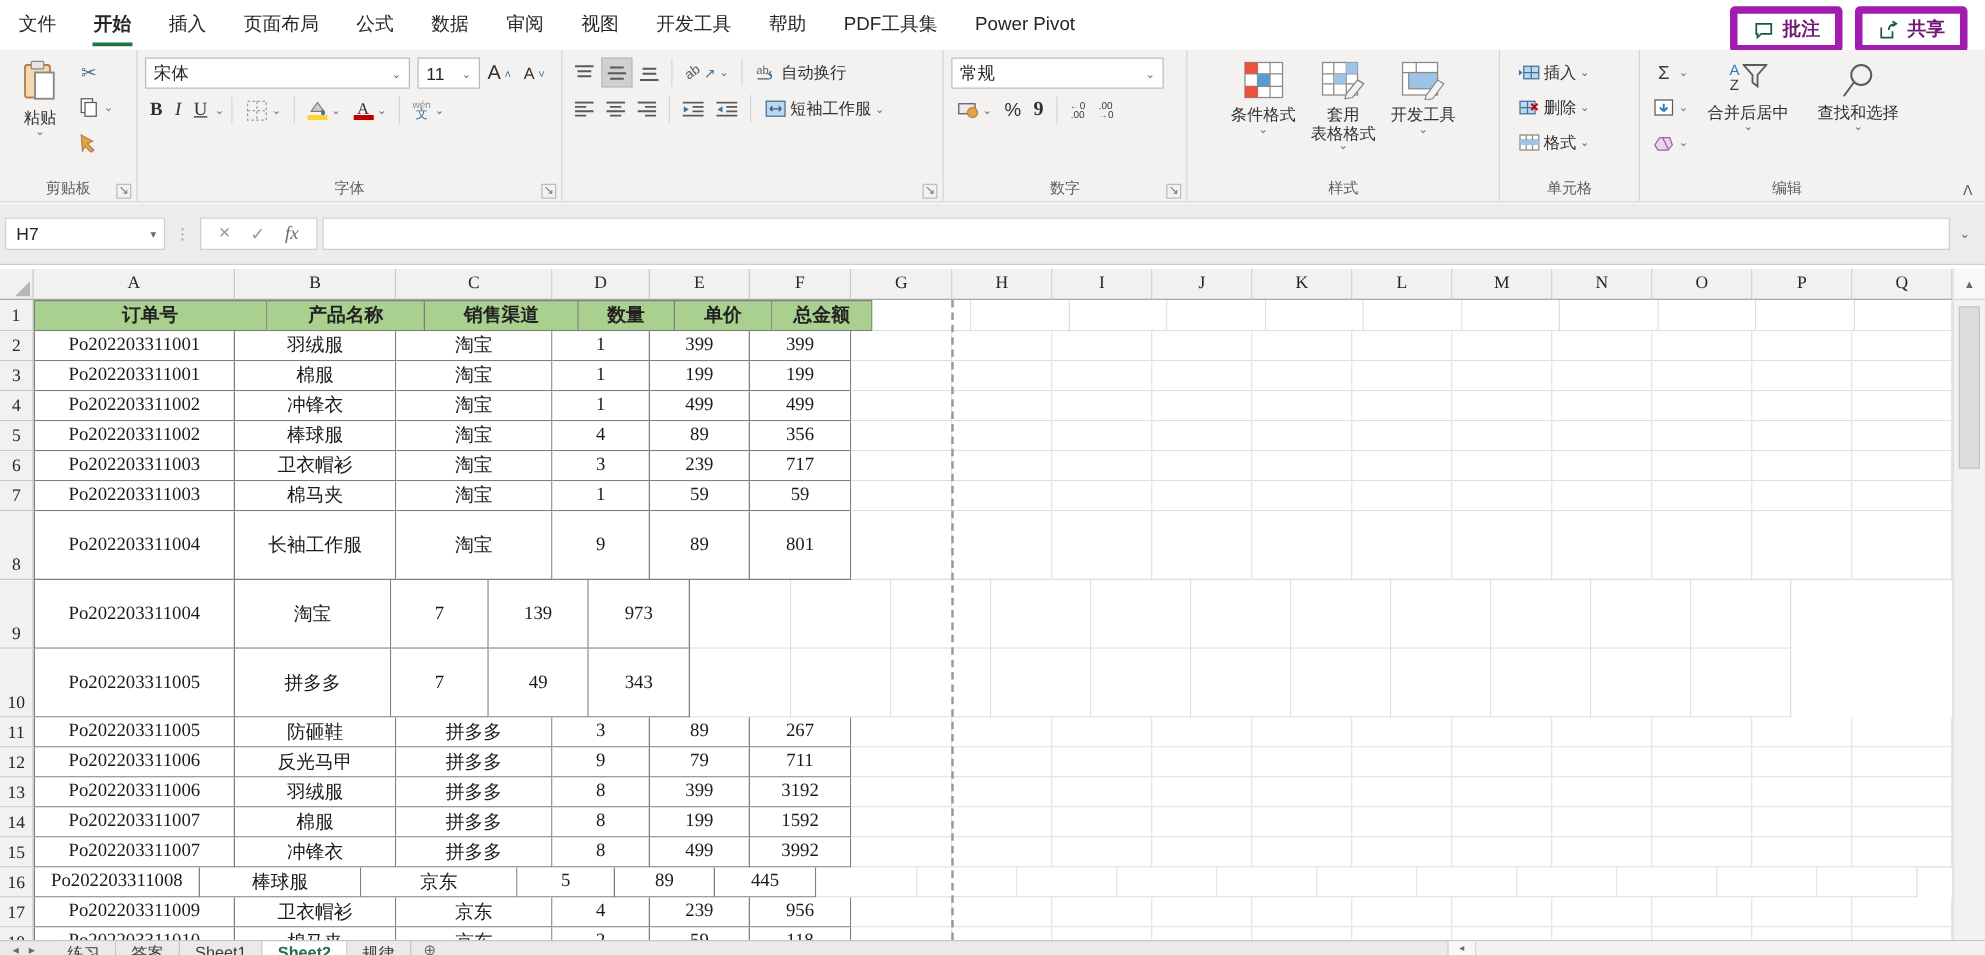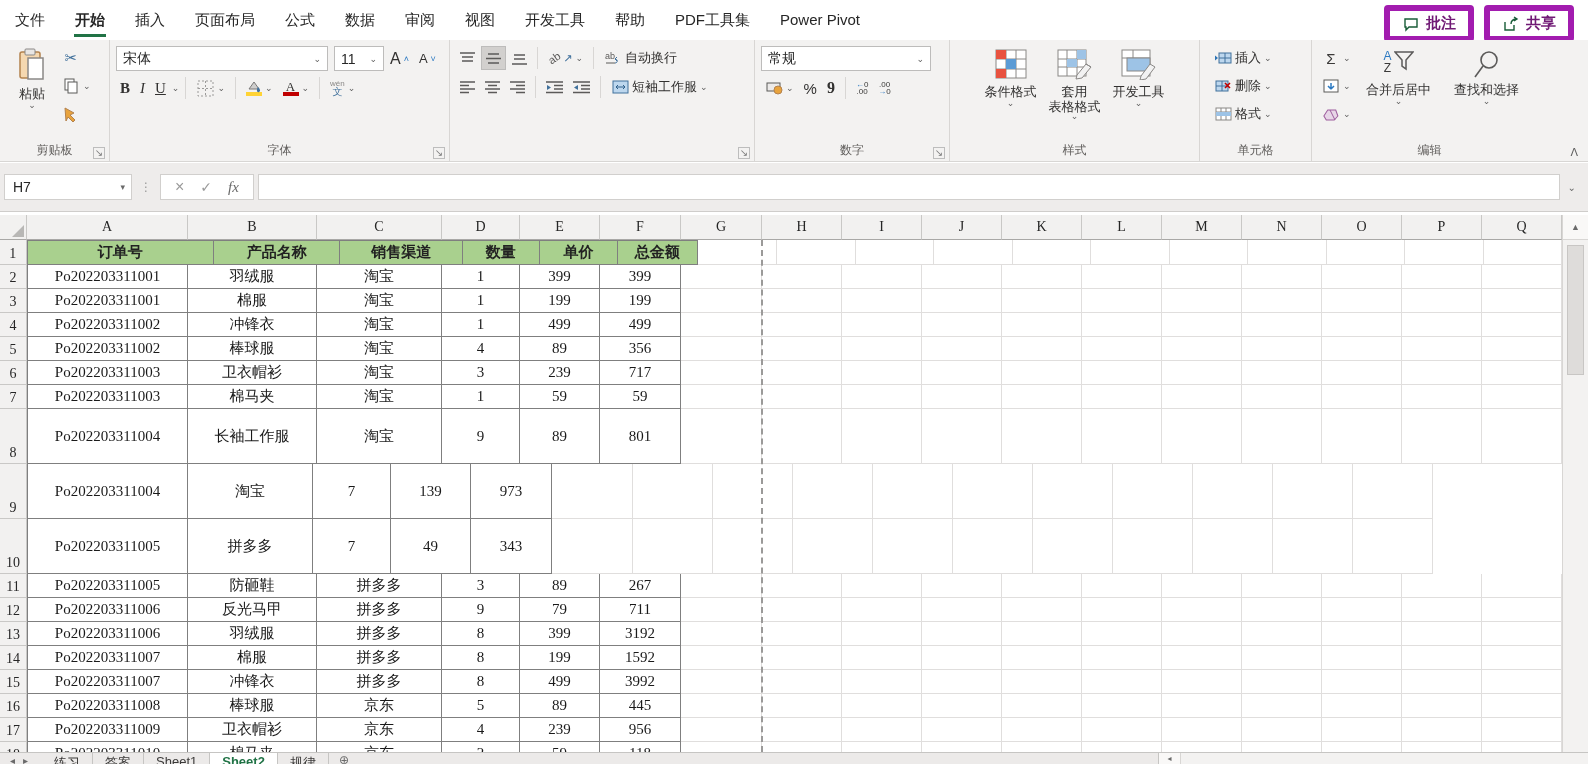--- a/index.html
+++ b/index.html
@@ -799,21 +799,21 @@
         <div class="ecell" style="width: 80px;"></div>
         <div class="ecell" style="width: 80px;"></div>
         <div class="ecell" style="width: 80px;"></div>
         <div class="ecell" style="width: 80px;"></div>
         <div class="ecell" style="width: 80px;"></div>
         <div class="ecell" style="width: 80px;"></div>
         <div class="ecell" style="width: 80px;"></div>
       </div>
       <div class="grow" style="height: 24px;">
         <div class="rh">16</div>
-        <div class="cell first" style="width: 161px;">Po202203311008</div>
+        <div class="cell first" style="width: 133px;">Po202203311008</div>
         <div class="cell" style="width: 129px;">棒球服</div>
         <div class="cell" style="width: 125px;">京东</div>
         <div class="cell" style="width: 78px;">5</div>
         <div class="cell" style="width: 80px;">89</div>
         <div class="cell" style="width: 81px;">445</div>
         <div class="ecell" style="width: 81px;"></div>
         <div class="ecell" style="width: 80px;"></div>
         <div class="ecell" style="width: 80px;"></div>
         <div class="ecell" style="width: 80px;"></div>
         <div class="ecell" style="width: 80px;"></div>

